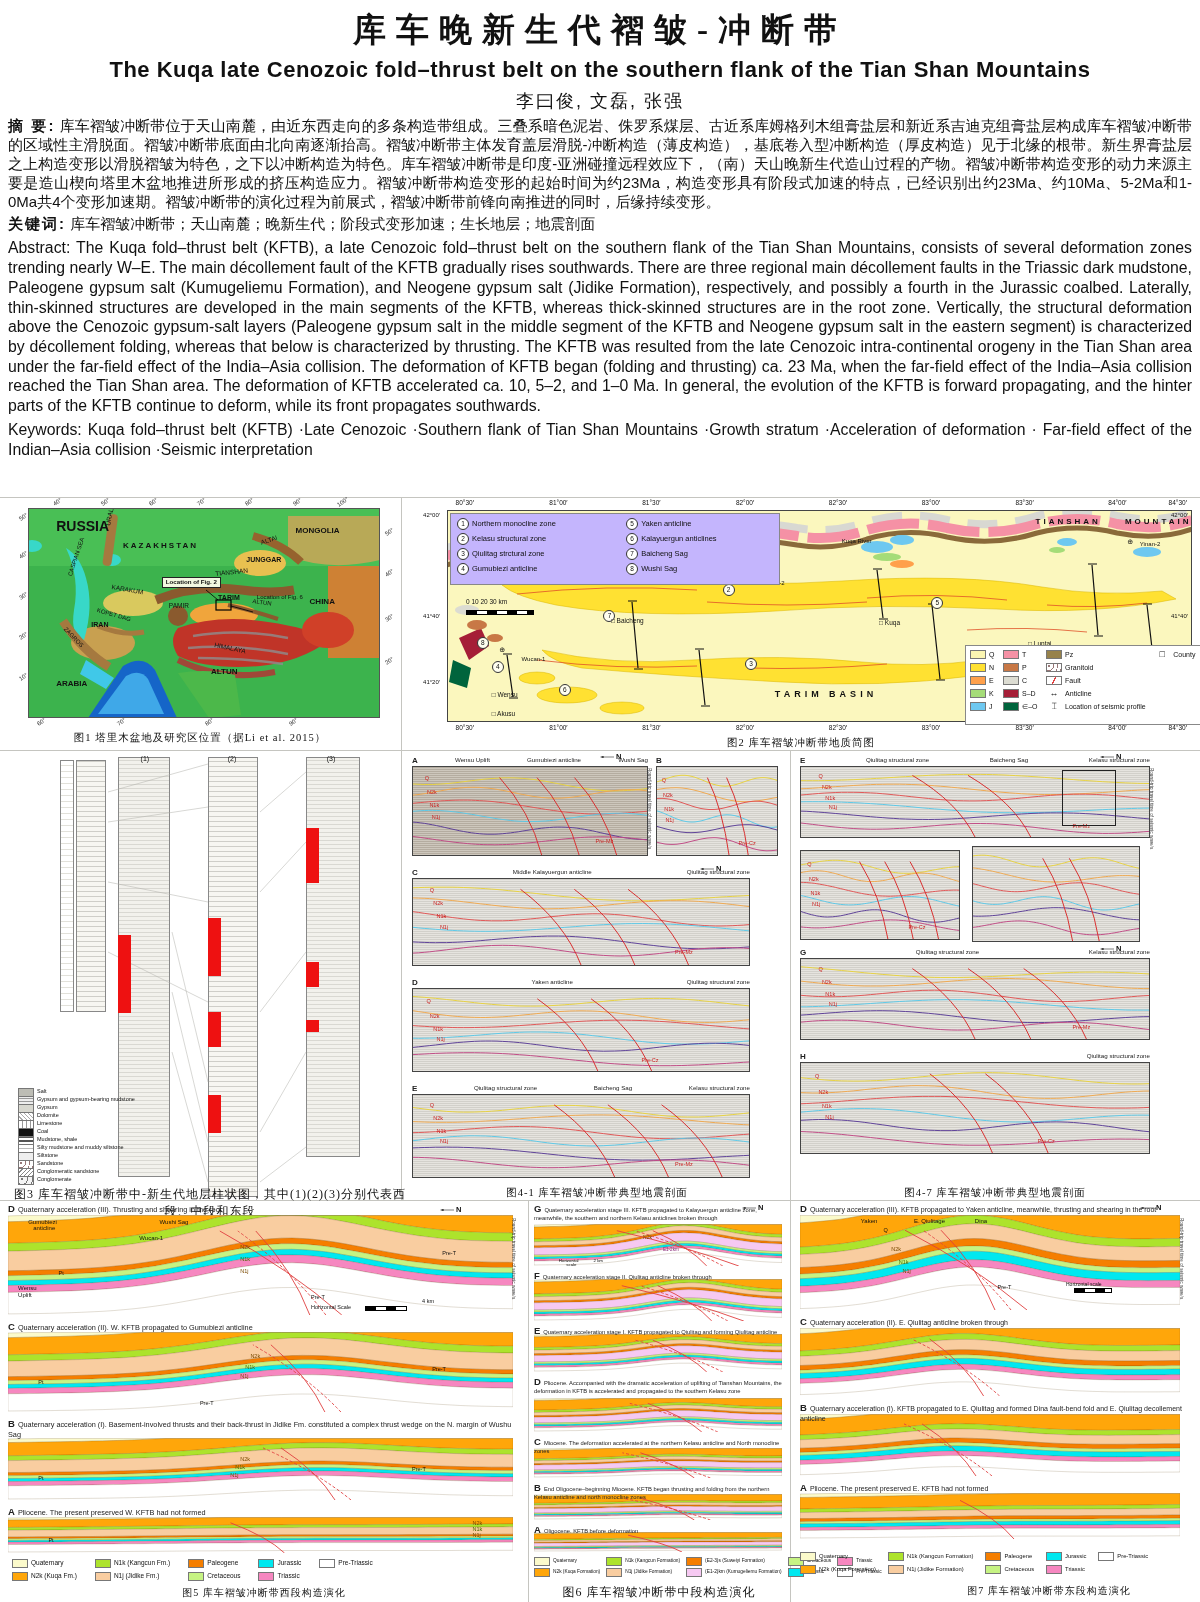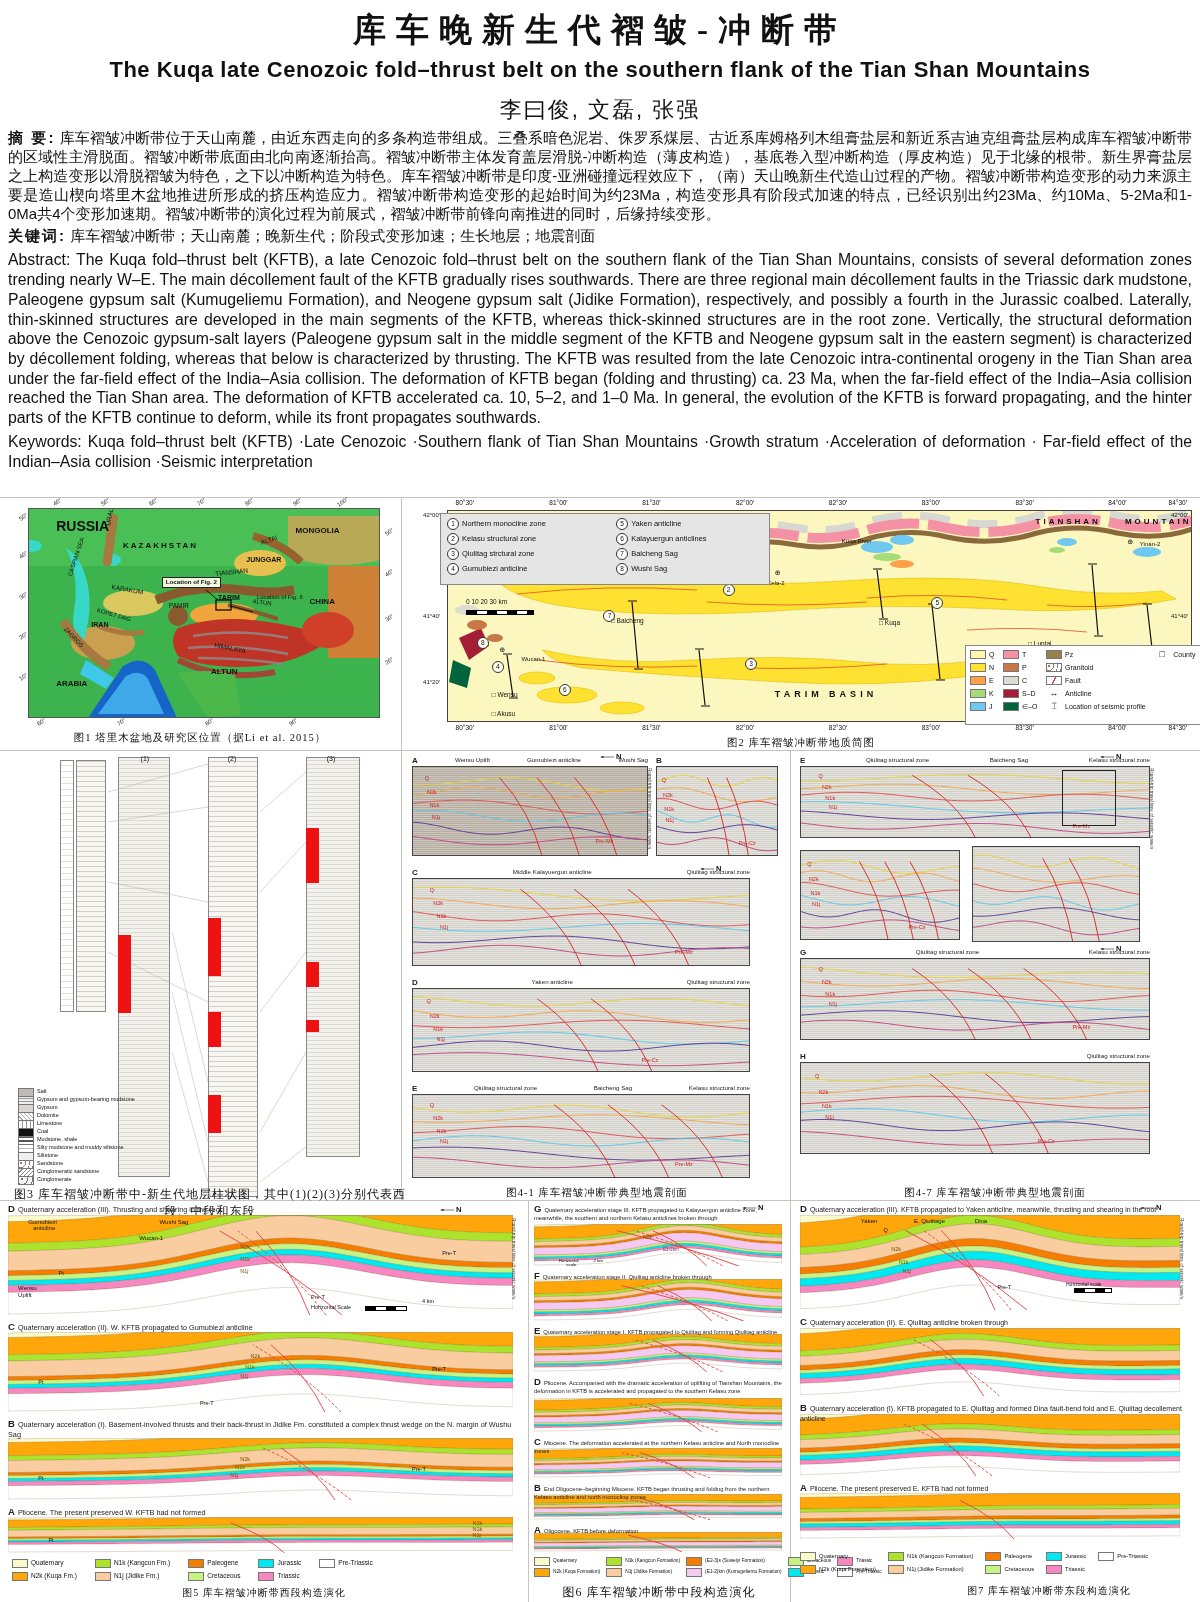--- a/index.html
+++ b/index.html
@@ -1,21 +1,21 @@
 <!DOCTYPE html>
 <html><head>
 <meta charset="utf-8">
 <style>
   html,body{margin:0;padding:0;background:#e8e8e8}
   .page{position:relative;width:1200px;height:1602px;background:#fff;
     font-family:"Liberation Sans",sans-serif;color:#111;outline:1px solid #b5b5b5;overflow:hidden}
   .hdr{position:absolute;left:0;top:0;width:1200px;height:497px;overflow:hidden;text-align:center}
   .t-zh{font-size:33px;font-weight:700;letter-spacing:10px;margin-top:8px;font-family:"Liberation Serif",serif}
   .t-en{font-size:22px;margin-top:4px;font-weight:700;letter-spacing:.5px}
-  .auth{font-size:22px;margin-top:12px;letter-spacing:2px}
+  .auth{font-size:18px;margin-top:6px;letter-spacing:2px}
   .azh,.kzh,.aen,.ken{text-align:justify;margin:4px 8px 0 8px;line-height:1.26}
   .azh,.kzh{font-size:15px}
   .aen,.ken{font-size:15.8px;line-height:1.25}
   .azh b,.kzh b{letter-spacing:2px}
   .hline,.vline{position:absolute;background:#c5c5c0}
   .hline{height:1px}.vline{width:1px}
   .cap{position:absolute;text-align:center;font-size:10.5px;color:#111;font-family:"Liberation Serif",serif;letter-spacing:1px}
   .mapbox{position:absolute;overflow:hidden}
   .lab{position:absolute;inset:0;pointer-events:none}
   .mlab{position:absolute;white-space:nowrap;color:#111;font-size:7px;z-index:3;transform-origin:left top;line-height:1}
@@ -260,21 +260,21 @@
         <span class="mlab" style="left: 7%; top: 64%; font-size: 7px;">⊕</span>
         <span class="mlab" style="left: 10%; top: 69%; font-size: 6px;">Wucan-1</span>
         <span class="mlab" style="left: 22%; top: 51%; font-size: 6.5px;">□ Baicheng</span>
         <span class="mlab" style="left: 58%; top: 52%; font-size: 6.5px;">□ Kuqa</span>
         <span class="mlab" style="left: 78%; top: 62%; font-size: 6.5px;">□ Luntai</span>
         <span class="mlab" style="left: 6%; top: 86%; font-size: 6.5px;">□ Wensu</span>
         <span class="mlab" style="left: 6%; top: 95%; font-size: 6.5px;">□ Akusu</span>
         <span class="mlab" style="left: 44%; top: 85%; font-size: 9px; font-weight: 700; letter-spacing: 4px;">TARIM  BASIN</span>
       </div>
   </div>
-  <div class="lgd" style="left:440px;top:513px;width:316px;height:66px;background:#e5e5e5;border:1px solid #888;
+  <div class="lgd" style="left:450px;top:513px;width:316px;height:66px;background:#c4b5fd;border:1px solid #888;
        grid-template-rows:repeat(4,15px);grid-auto-flow:column;padding:2px 6px;font-size:7.5px;gap:0 14px">
       <div class="lgrow">
         <span class="circ-n">1</span>
         <span class="lgl">Northern monocline zone</span>
       </div>
       <div class="lgrow">
         <span class="circ-n">2</span>
         <span class="lgl">Kelasu structural zone</span>
       </div>
       <div class="lgrow">

